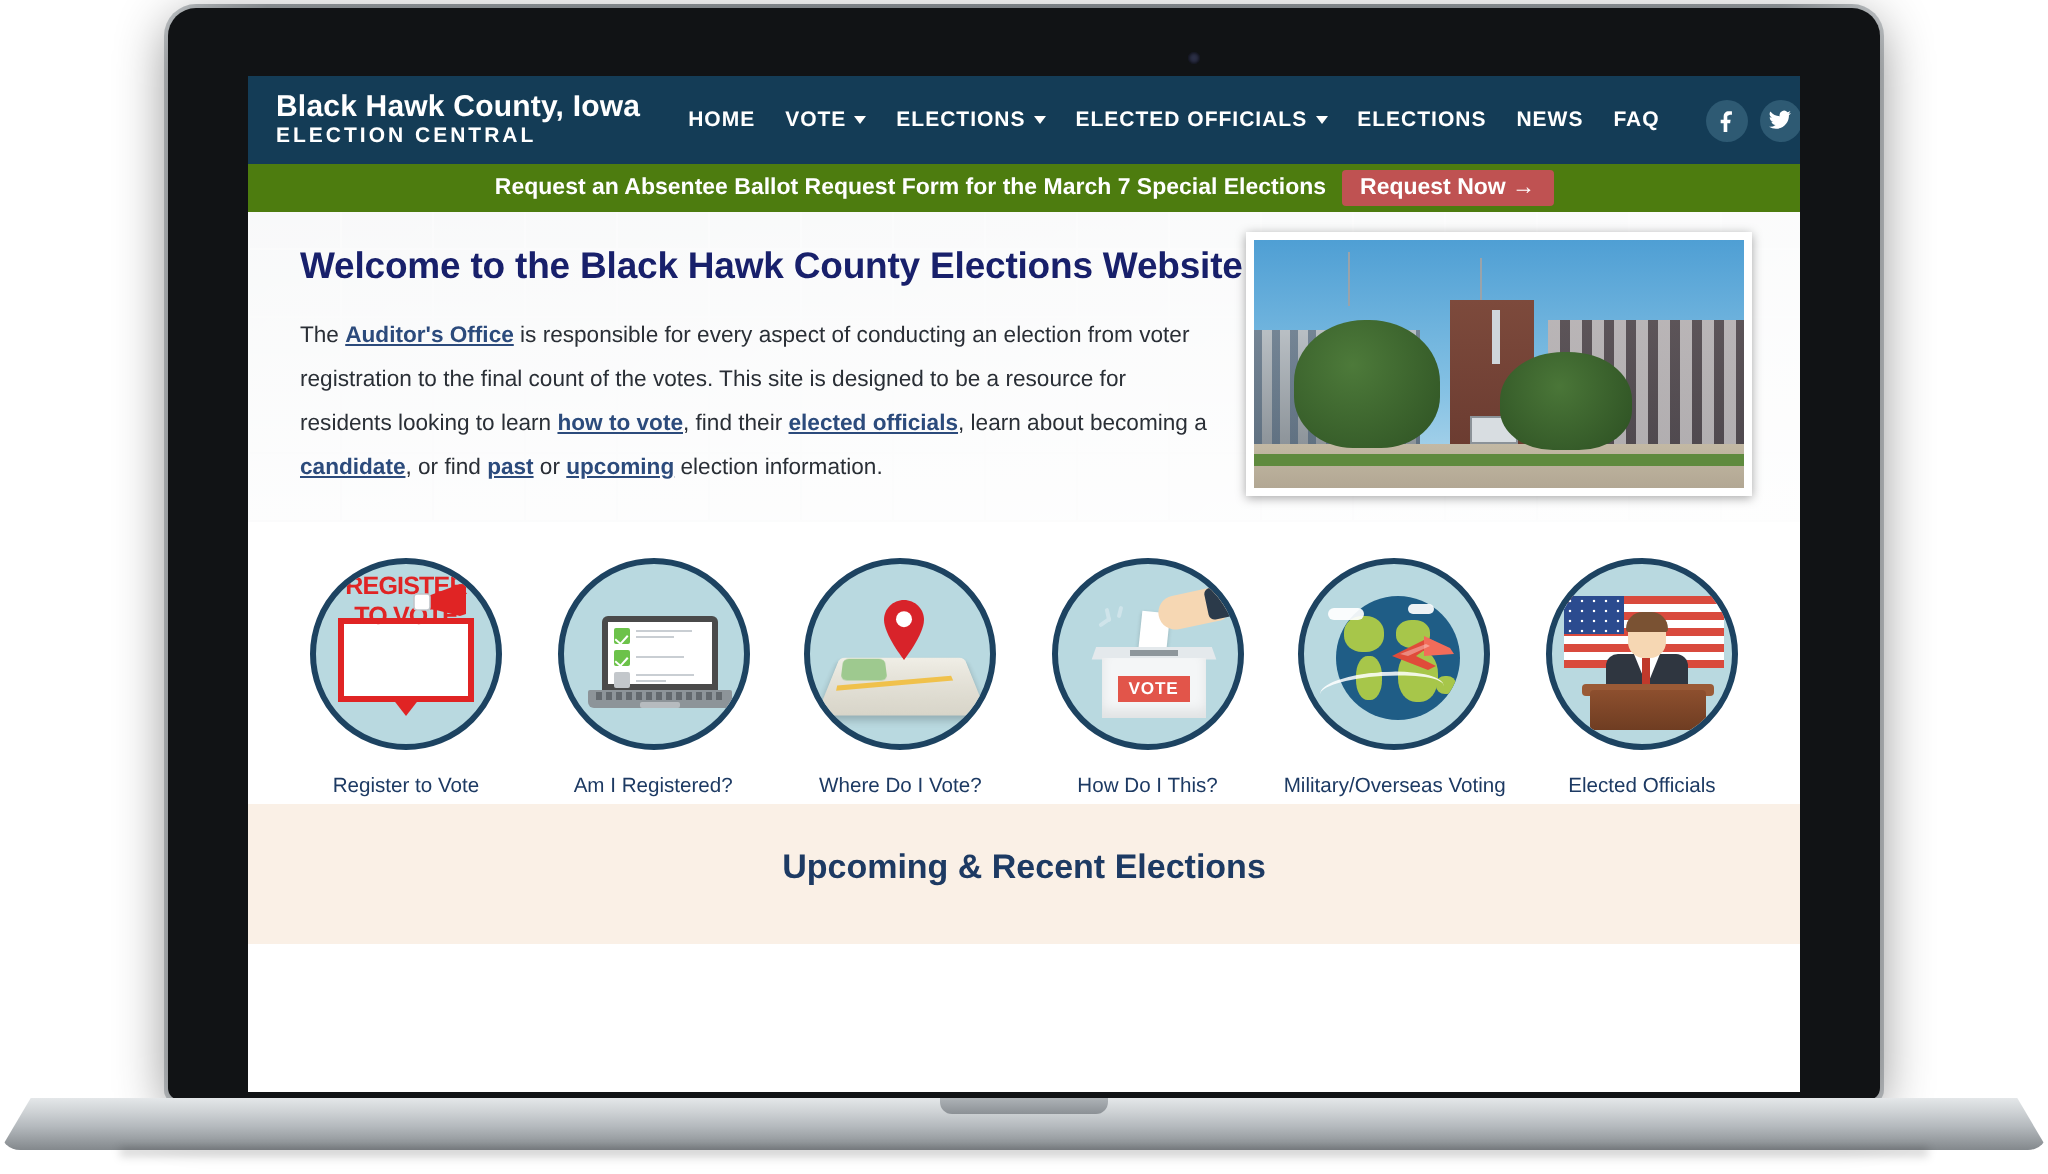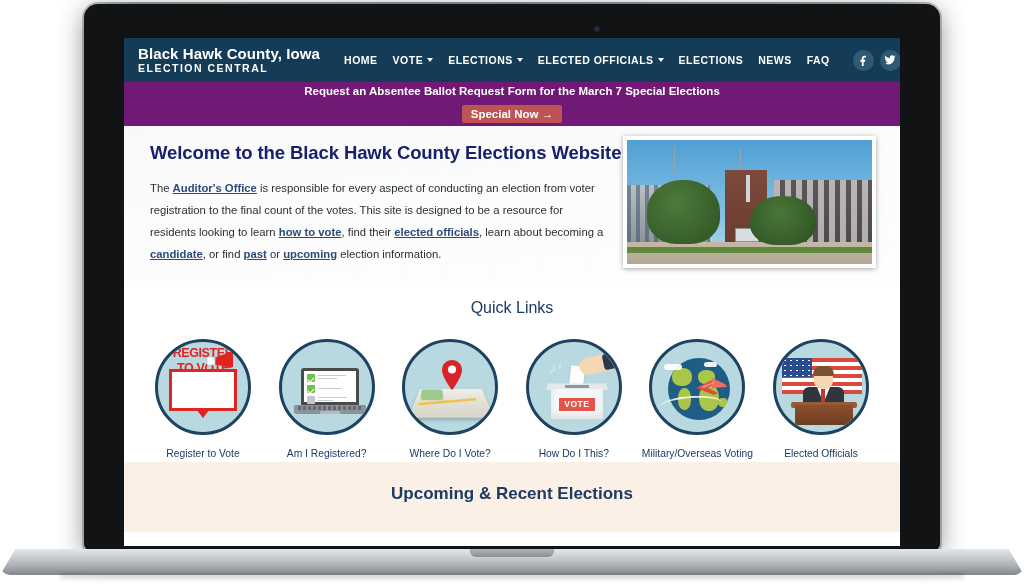--- a/index.html
+++ b/index.html
@@ -75,22 +75,22 @@
   }
   .social-row{display:flex;gap:6px;margin-left:8px;padding-right:12px;}
   .social-btn{
     width:21px;height:21px;border-radius:50%;background:#2e5a73;
     display:flex;align-items:center;justify-content:center;cursor:pointer;
   }
   .social-btn svg{display:block;}
 
   
   .alert-banner{
-    height:44px;background:#701a75;display:flex;align-items:center;justify-content:center;
-    gap:8px;color:#fff;flex-direction:column;
+    height:24px;background:#4d7c0f;display:flex;align-items:center;justify-content:center;
+    gap:8px;color:#fff;
   }
   .alert-text{font-size:11.5px;font-weight:bold;}
   .alert-cta{
     background:#bf5252;color:#fff;font-size:11.5px;font-weight:bold;
     padding:3px 9px;border-radius:2px;cursor:pointer;white-space:nowrap;
   }
 
   
   .hero{
     position:relative;height:155px;
@@ -298,21 +298,21 @@
                 <path fill="#ffffff" d="M23 4.9c-.8.36-1.7.6-2.6.72a4.6 4.6 0 0 0 2-2.5c-.9.52-1.9.9-2.9 1.1a4.55 4.55 0 0 0-7.8 4.15A12.9 12.9 0 0 1 2.4 3.6a4.55 4.55 0 0 0 1.4 6.08c-.74-.02-1.44-.22-2.05-.56v.06a4.55 4.55 0 0 0 3.65 4.46c-.68.18-1.4.2-2.06.08a4.56 4.56 0 0 0 4.25 3.16A9.14 9.14 0 0 1 1 18.7a12.88 12.88 0 0 0 6.98 2.05c8.38 0 12.96-6.94 12.96-12.96l-.02-.6A9.2 9.2 0 0 0 23 4.9z"></path>
               </svg>
           </div>
 
         </div>
       </div>
     </div>
 
     <div class="alert-banner">
       <span class="alert-text">Request an Absentee Ballot Request Form for the March 7 Special Elections</span>
-      <span class="alert-cta">Special Now →</span>
+      <span class="alert-cta">Request Now →</span>
     </div>
 
     <div class="hero">
       <div class="hero-inner">
         <h1 class="hero-title">Welcome to the Black Hawk County Elections Website</h1>
         <p class="hero-copy"><span>The </span><a>Auditor's Office</a><span> is responsible for every aspect of conducting an election from voter registration to the final count of the votes. This site is designed to be a resource for residents looking to learn </span><a>how to vote</a><span>, find their </span><a>elected officials</a><span>, learn about becoming a </span><a>candidate</a><span>, or find </span><a>past</a><span> or </span><a>upcoming</a><span> election information.</span></p>
       </div>
 
       <div class="hero-photo">
         <div class="photo-canvas">
@@ -328,21 +328,20 @@
           <div class="ground"></div>
             <div class="grass"></div>
           <div class="doors"></div>
           <div class="tree1"></div>
             <div class="tree2"></div>
         </div>
       </div>
     </div>
 
     <div class="quicklinks">
-      <h2 class="ql-title">Quick Links</h2>
       <div class="ql-row">
 
         <div class="ql-item">
           <div class="ql-circle">
             <div class="rtv-bubble"></div>
             <div class="rtv-tail"></div>
             <div class="rtv-t1">REGISTER</div>
             <div class="rtv-t2">TO VOTE</div>
             <svg class="megaphone" viewBox="0 0 30 20">
               <path fill="#e02424" d="M26 2 L10 8 L10 14 L26 18 Z"></path>

